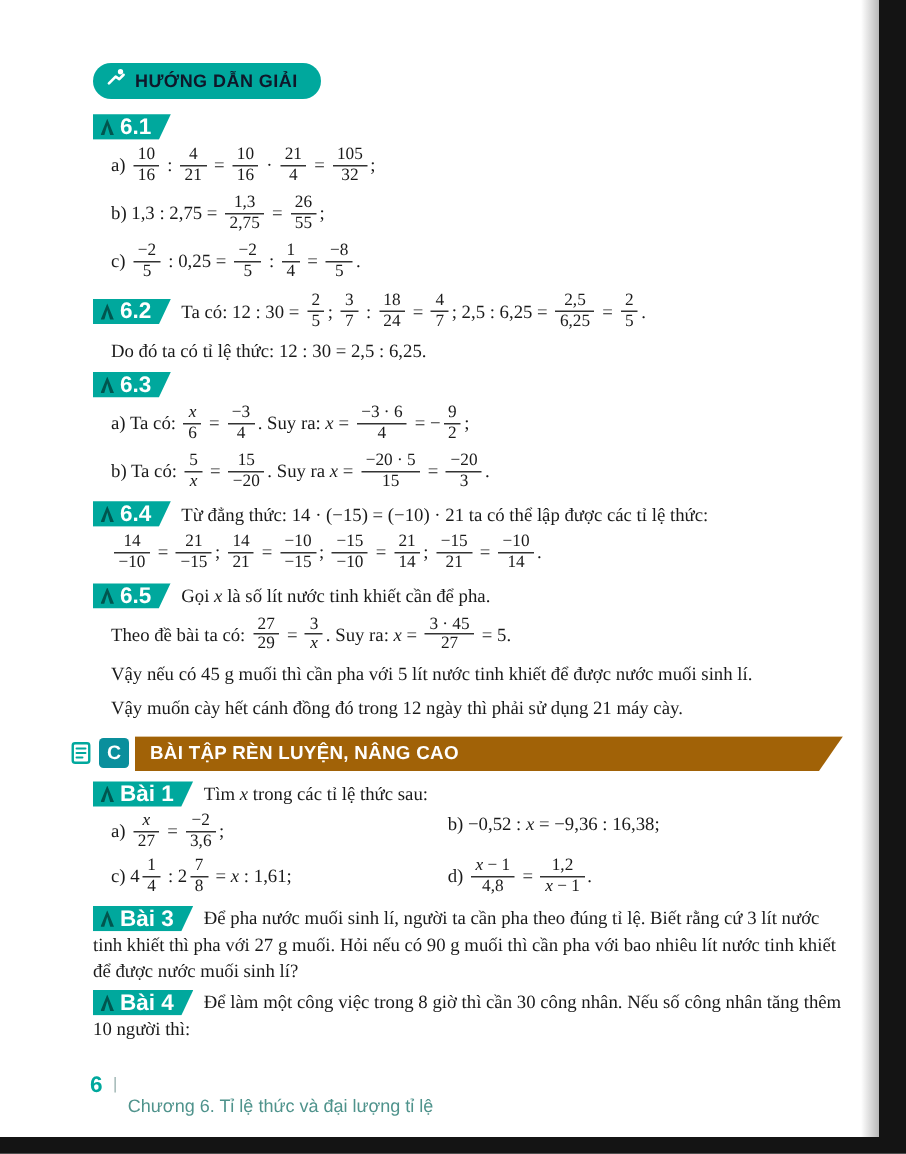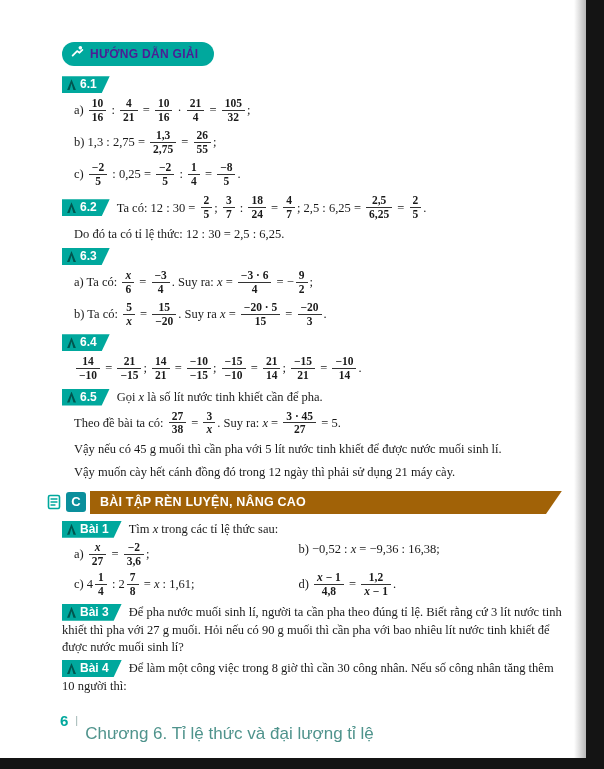--- a/index.html
+++ b/index.html
@@ -3,38 +3,38 @@
 <meta charset="utf-8">
 <style>
   html,body{margin:0;padding:0;width:604px;height:769px;overflow:hidden;background:#141414;}
   body{font-family:"Liberation Serif", serif;}
   .page{position:absolute;left:0;top:0;width:586px;height:758px;background:#fff;overflow:hidden;}
   .page .edge-shadow{position:absolute;right:0;top:0;bottom:0;width:12px;
     background:linear-gradient(to right, rgba(0,0,0,0), rgba(0,0,0,0.28));}
   .content{padding:42px 24px 0 62px;font-size:12.5px;color:#1a1a1a;line-height:1.38;}
 
   
-  .hdg{display:inline-flex;align-items:center;gap:6px;background:#00a89d;color:#4c1d95;
+  .hdg{display:inline-flex;align-items:center;gap:6px;background:#00a89d;color:#0f172a;
     border-radius:12px;padding:3px 16px 3px 9px;font-family:"Liberation Sans",sans-serif;
     font-weight:700;font-size:12px;letter-spacing:.3px;margin-bottom:8px;}
 
   
   .badge{display:inline-flex;align-items:center;gap:4px;background:#00a89d;color:#fff;
-    font-family:"Liberation Sans",sans-serif;font-weight:700;font-size:12px;line-height:15px;
+    font-family:"Liberation Sans",sans-serif;font-weight:700;font-size:15px;line-height:15px;
     padding:1px 13px 1px 5px;margin-right:7px;vertical-align:middle;transform:translateY(-1px);
     clip-path:polygon(0 0,100% 0,calc(100% - 8px) 100%,0 100%);}
   .badge .caret{width:9px;height:11px;background:#00564f;flex:0 0 auto;
     clip-path:polygon(0 100%,50% 0,100% 100%,72% 100%,50% 40%,28% 100%);}
 
   .sol{margin-bottom:5px;}
   .line{margin:3px 0;}
   .line.sub{padding-left:12px;}
 
   .frac{display:inline-block;vertical-align:middle;text-align:center;font-size:11.5px;
-    line-height:1.12;margin:1px 2px;transform:translateY(-1px);font-weight:bold;}
+    line-height:1.12;margin:1px 2px;transform:translateY(-1px);}
   .frac .num{display:block;border-bottom:1px solid #333;padding:0 3px;}
   .frac .den{display:block;padding:0 3px;}
 
   
   .c-header{display:flex;align-items:center;margin:10px 0 7px -16px;}
   .c-icon{flex:0 0 auto;margin-right:4px;display:inline-flex;}
   .c-letter{background:#0a8f9c;color:#fff;width:20px;height:20px;display:flex;align-items:center;
     justify-content:center;font-family:"Liberation Sans",sans-serif;font-weight:700;font-size:13px;
     border-radius:3px;margin:0 4px 0 0;flex:0 0 auto;}
   .c-bar{flex:1;background:#a16207;color:#fff;font-family:"Liberation Sans",sans-serif;
@@ -43,21 +43,21 @@
 
   .ex{margin:4px 0;}
   .cols{display:flex;padding-left:12px;margin:2px 0;}
   .col-a{width:46%;}
   .col-b{flex:1;}
 
   .footer{position:absolute;left:60px;bottom:14px;font-family:"Liberation Sans",sans-serif;
     display:flex;align-items:center;}
   .pg-num{color:#00a89d;font-weight:700;font-size:15px;}
   .pg-sep{color:#9bb3b0;margin:0 7px;font-size:11px;}
-  .pg-ch{color:#4f938c;font-size:17px;margin-top:28px;}
+  .pg-ch{color:#4f938c;font-size:12px;margin-top:28px;}
   i{font-style:italic;}
 </style>
 </head>
 <body>
 
 <div class="page">
   <div class="content">
 
     <div class="hdg">
       <span class="hdg-icon">
@@ -91,29 +91,29 @@
               <span class="caret"></span>
               <span>6.3</span>
             </span></div>
           <div class="line sub">a) Ta có: <span class="frac"><span class="num"><i>x</i></span><span class="den">6</span></span> = <span class="frac"><span class="num">−3</span><span class="den">4</span></span>. Suy ra: <i>x</i> = <span class="frac"><span class="num">−3 · 6</span><span class="den">4</span></span> = −<span class="frac"><span class="num">9</span><span class="den">2</span></span>;</div>
           <div class="line sub">b) Ta có: <span class="frac"><span class="num">5</span><span class="den"><i>x</i></span></span> = <span class="frac"><span class="num">15</span><span class="den">−20</span></span>. Suy ra <i>x</i> = <span class="frac"><span class="num">−20 · 5</span><span class="den">15</span></span> = <span class="frac"><span class="num">−20</span><span class="den">3</span></span>.</div>
         </div>
         <div class="sol">
           <div class="line first"><span class="badge">
               <span class="caret"></span>
               <span>6.4</span>
-            </span></div>
+            </span><span>Từ đẳng thức: 14 · (−15) = (−10) · 21 ta có thể lập được các tỉ lệ thức:</span></div>
           <div class="line sub"><span class="frac"><span class="num">14</span><span class="den">−10</span></span> = <span class="frac"><span class="num">21</span><span class="den">−15</span></span>; <span class="frac"><span class="num">14</span><span class="den">21</span></span> = <span class="frac"><span class="num">−10</span><span class="den">−15</span></span>; <span class="frac"><span class="num">−15</span><span class="den">−10</span></span> = <span class="frac"><span class="num">21</span><span class="den">14</span></span>; <span class="frac"><span class="num">−15</span><span class="den">21</span></span> = <span class="frac"><span class="num">−10</span><span class="den">14</span></span>.</div>
         </div>
         <div class="sol">
           <div class="line first"><span class="badge">
               <span class="caret"></span>
               <span>6.5</span>
             </span><span>Gọi <i>x</i> là số lít nước tinh khiết cần để pha.</span></div>
-          <div class="line sub">Theo đề bài ta có: <span class="frac"><span class="num">27</span><span class="den">38</span></span> = <span class="frac"><span class="num">3</span><span class="den"><i>x</i></span></span>. Suy ra: <i>x</i> = <span class="frac"><span class="num">3 · 45</span><span class="den">27</span></span> = 5.</div>
+          <div class="line sub">Theo đề bài ta có: <span class="frac"><span class="num">27</span><span class="den">29</span></span> = <span class="frac"><span class="num">3</span><span class="den"><i>x</i></span></span>. Suy ra: <i>x</i> = <span class="frac"><span class="num">3 · 45</span><span class="den">27</span></span> = 5.</div>
           <div class="line sub">Vậy nếu có 45 g muối thì cần pha với 5 lít nước tinh khiết để được nước muối sinh lí.</div>
         </div>
         <div class="sol">
           <div class="line sub">Vậy muốn cày hết cánh đồng đó trong 12 ngày thì phải sử dụng 21 máy cày.</div>
         </div>
       </div>
 
     <div class="c-header">
       <span class="c-icon">
         <svg width="16" height="16" viewBox="0 0 16 16">

